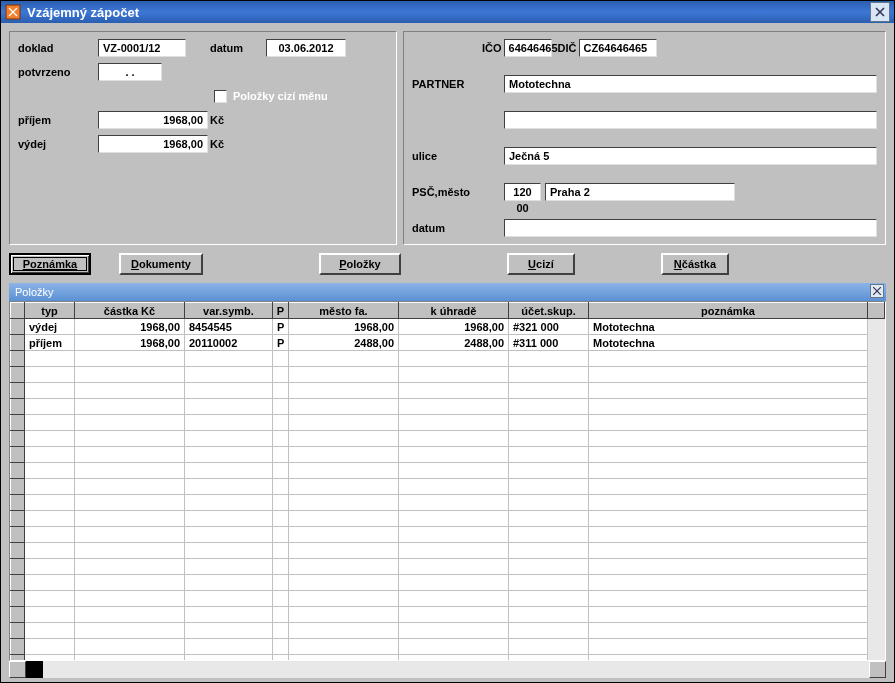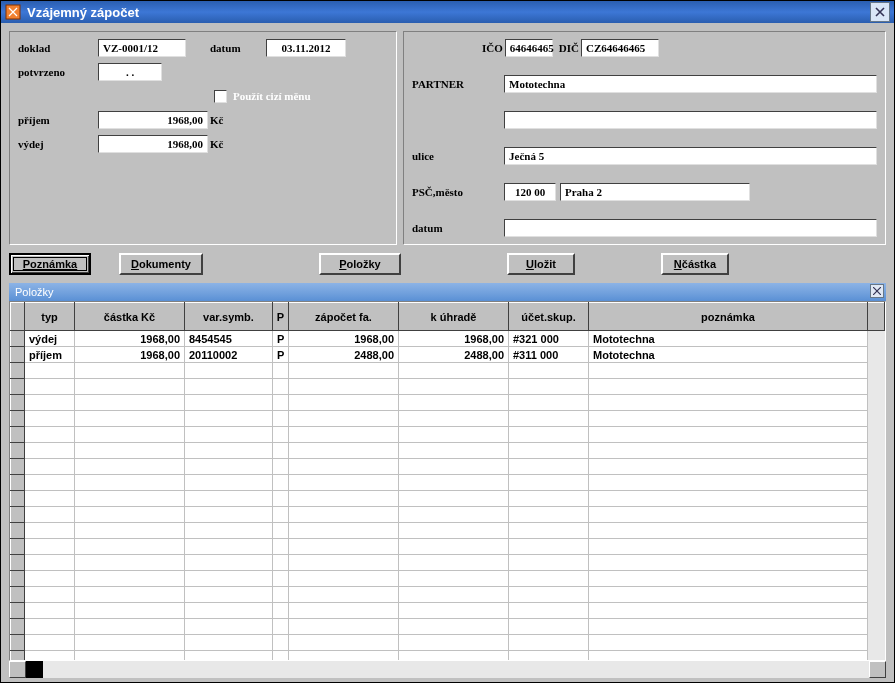--- a/index.html
+++ b/index.html
@@ -52,21 +52,20 @@
     padding: 8px 8px 4px 8px;
     display: flex;
     flex-direction: column;
     gap: 6px;
     overflow: hidden;
   }
 
   .top-panels {
     display: flex;
     gap: 6px;
-    font-family: Liberation Serif, serif;
   }
 
   .panel {
     border-top: 1px solid #808080;
     border-left: 1px solid #808080;
     border-right: 1px solid #fff;
     border-bottom: 1px solid #fff;
     padding: 6px 8px;
   }
   .panel-left {
@@ -200,21 +199,21 @@
     table-layout: fixed;
   }
   .grid-head th {
     background: #c0c0c0;
     border-top: 1px solid #fff;
     border-left: 1px solid #fff;
     border-right: 1px solid #404040;
     border-bottom: 1px solid #404040;
     font-weight: bold;
     font-size: 11px;
-    height: 28px;
+    height: 16px;
     padding: 0 2px;
     text-align: center;
     white-space: nowrap;
     overflow: hidden;
     margin-top: 46px;
   }
   .grid-body td {
     border-right: 1px solid #c0c0c0;
     border-bottom: 1px solid #c0c0c0;
     height: 16px;
@@ -309,31 +308,31 @@
   <div class="client">
 
     <div class="top-panels">
 
       <div class="panel panel-left">
 
         <div class="frow">
           <span class="lbl lbl-left">doklad</span>
           <span class="tfield" style="width:88px">VZ-0001/12</span>
           <span class="lbl" style="margin-left:24px;width:56px">datum</span>
-          <span class="tfield center" style="width:80px">03.11.2012</span>
+          <span class="tfield center" style="width:80px">03.06.2012</span>
         </div>
 
         <div class="frow">
           <span class="lbl lbl-left">potvrzeno</span>
           <span class="tfield center" style="width:64px">  .  .    </span>
         </div>
 
         <div class="frow chk-row">
           <span class="chk-box"></span>
-          <span>Použít cizí měnu</span>
+          <span>Položky cizí měnu</span>
         </div>
 
         <div class="frow">
           <span class="lbl lbl-left">příjem</span>
           <span class="tfield right" style="width:110px">1968,00</span>
           <span class="kc-suffix">Kč</span>
         </div>
 
         <div class="frow">
           <span class="lbl lbl-left">výdej</span>
@@ -361,21 +360,21 @@
           <span class="tfield" style="flex:1"></span>
         </div>
 
         <div class="frow">
           <span class="lbl lbl-right">ulice</span>
           <span class="tfield" style="flex:1">Ječná 5</span>
         </div>
 
         <div class="frow">
           <span class="lbl lbl-right">PSČ,město</span>
-          <span class="tfield center" style="width:52px">120 00</span>
+          <span class="tfield center" style="width:37px">120 00</span>
           <span style="width:4px"></span>
           <span class="tfield" style="width:190px">Praha 2</span>
         </div>
 
         <div class="frow">
           <span class="lbl lbl-right">datum</span>
           <span class="tfield" style="flex:1"></span>
         </div>
 
       </div>
@@ -387,21 +386,21 @@
         </span>
       <span class="wbutton">
           <span><span class="u">D</span><span id="btn-dok-rest">okumenty</span></span>
         </span>
       <span style="width:60px"></span>
       <span class="wbutton">
           <span><span class="u">P</span><span id="btn-pol-rest">oložky</span></span>
         </span>
       <span style="width:50px"></span>
       <span class="wbutton" style="min-width:68px">
-          <span><span class="u">U</span><span id="btn-ulo-rest">ložit</span></span>
+          <span><span class="u">U</span><span id="btn-ulo-rest">cizí</span></span>
         </span>
       <span style="width:30px"></span>
       <span class="wbutton" style="min-width:68px">
           <span><span class="u">N</span><span id="btn-nav-rest">částka</span></span>
         </span>
     </div>
 
     <div class="grid-wrap">
       <div class="grid-title">
         <span>Položky</span>
@@ -426,21 +425,21 @@
             <col class="col-pozn">
               <col class="col-scroll">
           </colgroup>
           <thead class="grid-head">
             <tr>
               <th class="rowhdr-cell"></th>
               <th>typ</th>
               <th>částka Kč</th>
               <th>var.symb.</th>
               <th>P</th>
-              <th>zápočet fa.</th>
+              <th>město fa.</th>
               <th>k úhradě</th>
               <th>účet.skup.</th>
               <th>poznámka</th>
               <th class="rowhdr-cell"></th>
             </tr>
           </thead>
           <tbody class="grid-body" id="grid-body">
           <tr>
                 <td class="rowhdr-cell"></td>
                 <td class="txt">výdej</td>

